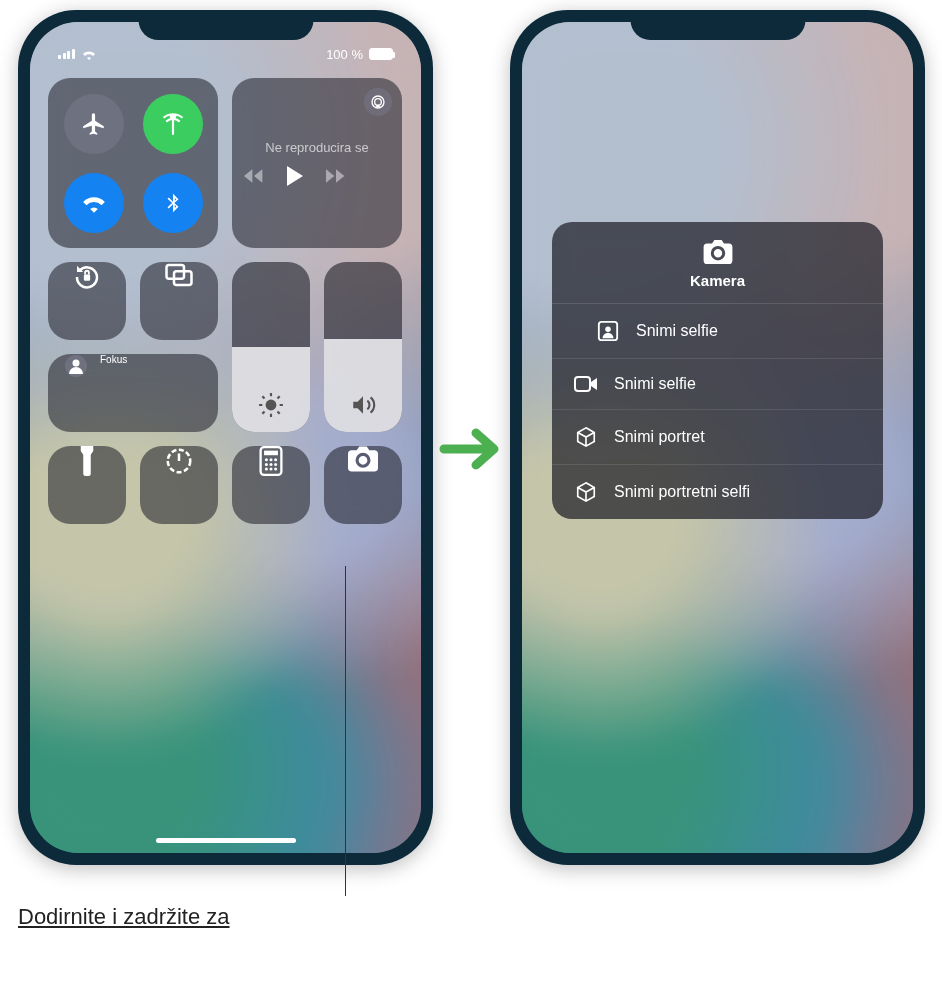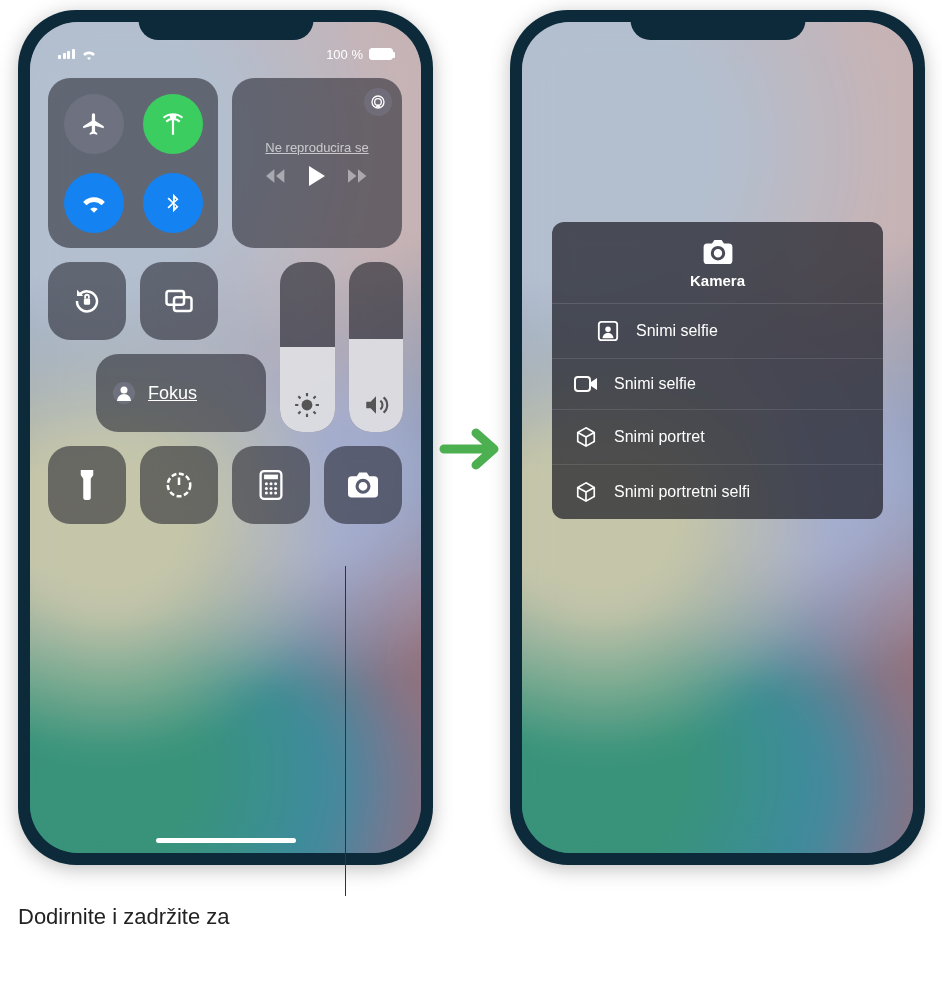--- a/index.html
+++ b/index.html
@@ -84,21 +84,21 @@
     position: absolute; top: 56px; left: 18px; right: 18px;
     display: flex; flex-direction: column; gap: 14px;
     z-index: 30;
   }
   .row { display: flex; gap: 14px; }
   .tile {
     background: rgba(30,30,40,.55);
     border-radius: 22px;
     backdrop-filter: blur(10px);
     position: relative;
-    display: flex; align-items: center; justify-content: center; text-decoration: underline;
+    display: flex; justify-content: center;
   }
   .tile.big { width: 170px; height: 170px; }
   .tile.small { width: 78px; height: 78px; }
   .tile.wide { width: 170px; height: 78px; }
   .tile.slider { width: 78px; height: 170px; background: rgba(30,30,40,.6); overflow:hidden; }
   .grid2 {
     display: grid; grid-template-columns: 1fr 1fr; grid-template-rows: 1fr 1fr;
     width: 100%; height: 100%; padding: 10px; gap: 8px;
     place-items: center;
   }
@@ -112,41 +112,41 @@
   .ico { color: #fff; }
   svg { display: block; }
 
   .media-tile { flex-direction: column; color: rgba(255,255,255,.65); font-size: 13px; gap:10px; padding:12px;}
   .media-title { text-align:center; line-height:1.2; }
   .media-controls { display:flex; gap:22px; align-items:center; font-size:18px; }
   .media-controls .play { color:#fff; }
   .airplay-badge { position:absolute; top:10px; right:10px; width:28px; height:28px;
     border-radius:50%; background:rgba(120,120,140,.5); display:flex; align-items:center; justify-content:center; }
 
-  .focus-tile { justify-content:flex-start; padding:0 16px; gap:12px; color:#fff; font-size:18px;margin-left:48px; }
+  .focus-tile { justify-content:flex-start; padding:0 16px; gap:12px; color:#fff; font-size:10px; }
 
   .slider-fill {
     position:absolute; bottom:0; left:0; right:0;
     background: rgba(230,230,235,.92);
   }
   .slider-icon {
     position:absolute; bottom:14px; left:0; right:0; display:flex; justify-content:center;
     color:#555;
   }
 
   .home-indicator {
     position:absolute; bottom:10px; left:50%; transform:translateX(-50%);
     width:140px; height:5px; background:#fff; border-radius:3px; z-index:40;
   }
 
   
   .camera-menu {
     position:absolute; top:200px; left:30px; right:30px;
     background: rgba(30,30,40,.72);
-    border-radius: 12px;
+    border-radius: 20px;
     backdrop-filter: blur(12px);
     color:#fff;
     z-index:30;
     overflow:hidden;
   }
   .camera-header {
     text-align:center; padding:18px 10px 14px; font-size:15px; font-weight:600;
     display:flex; flex-direction:column; align-items:center; gap:8px;
     border-bottom:1px solid rgba(255,255,255,.12);
   }
@@ -167,20 +167,21 @@
   .callout-line {
     position:absolute;
     left:345px; top:566px;
     height:330px; width:1px;
     background:#333;
   }
   .callout-text {
     position:absolute; left:18px; top:902px;
     font-size:22px; color:#222; line-height:1.35;
     width:380px;
+    text-decoration:underline;
   }
 </style>
 </head>
 <body>
 
 <div class="stage">
 
   <div class="phone left">
     <div class="notch"></div>
     <div class="screen">

